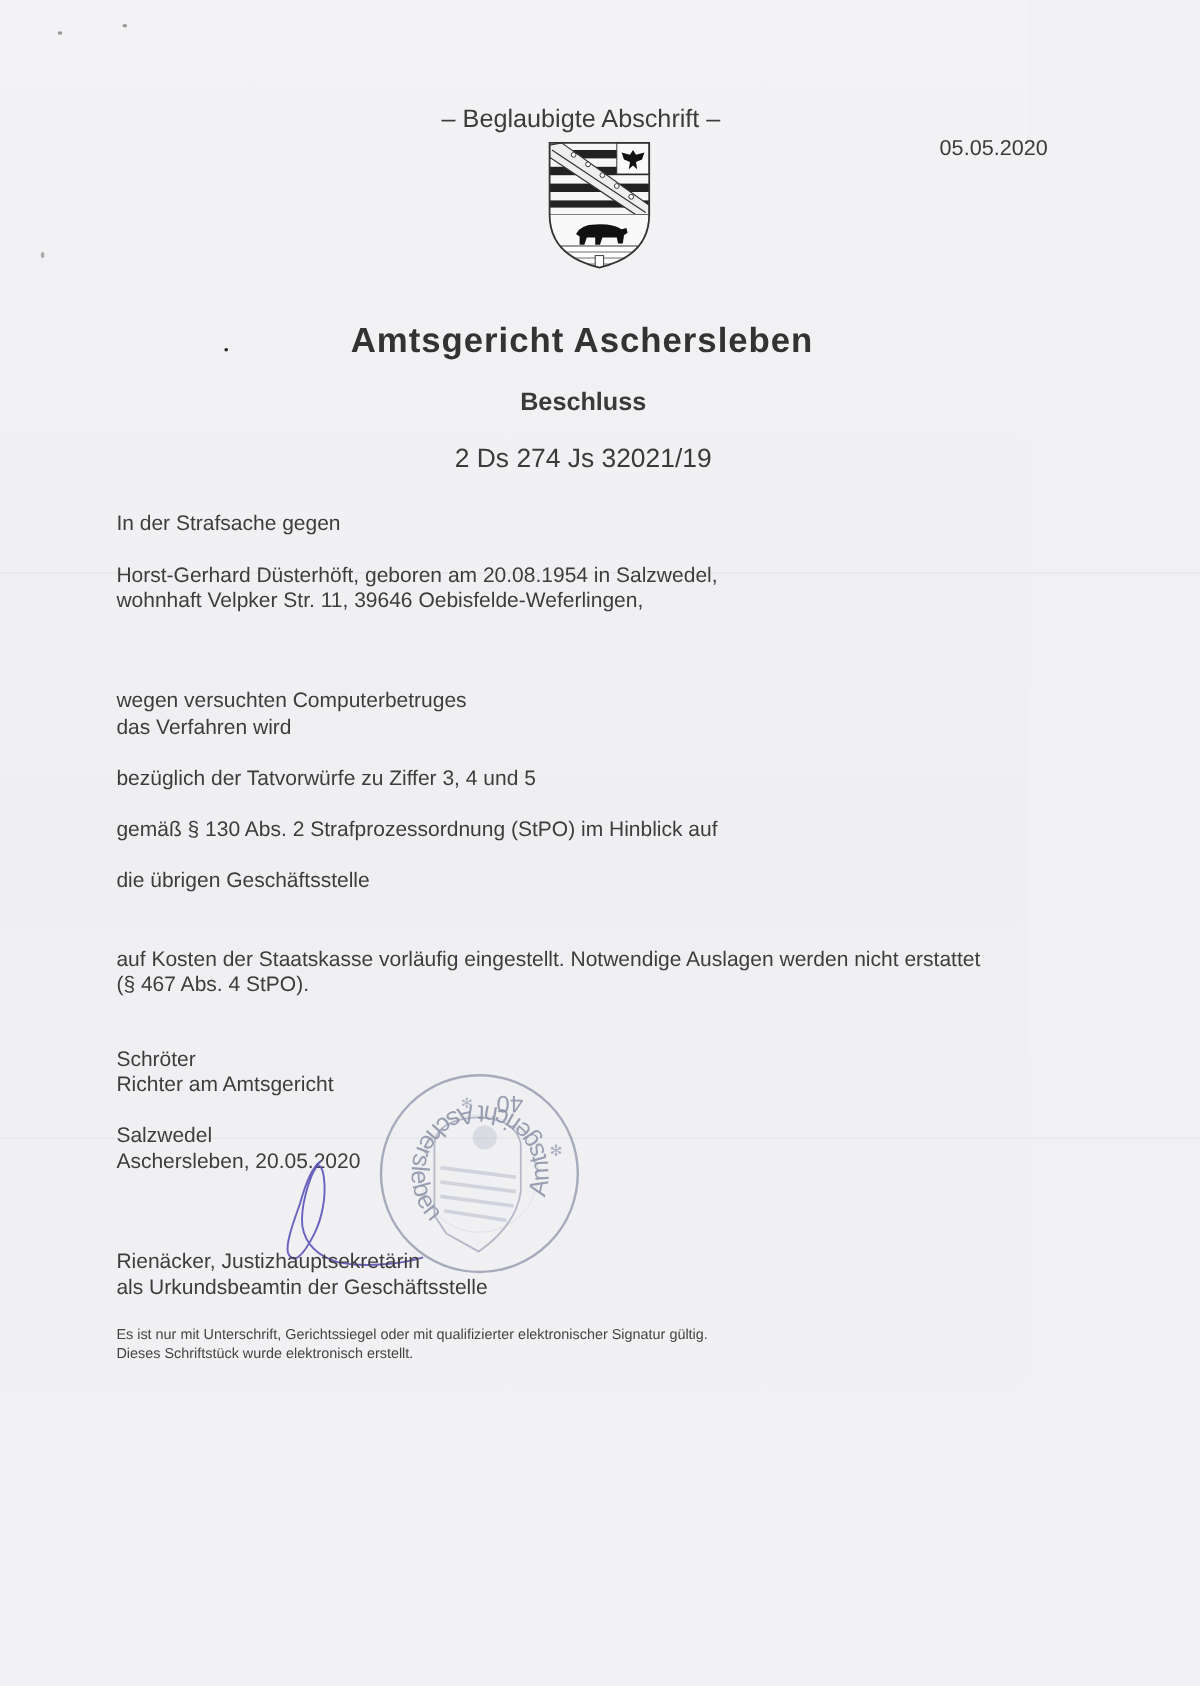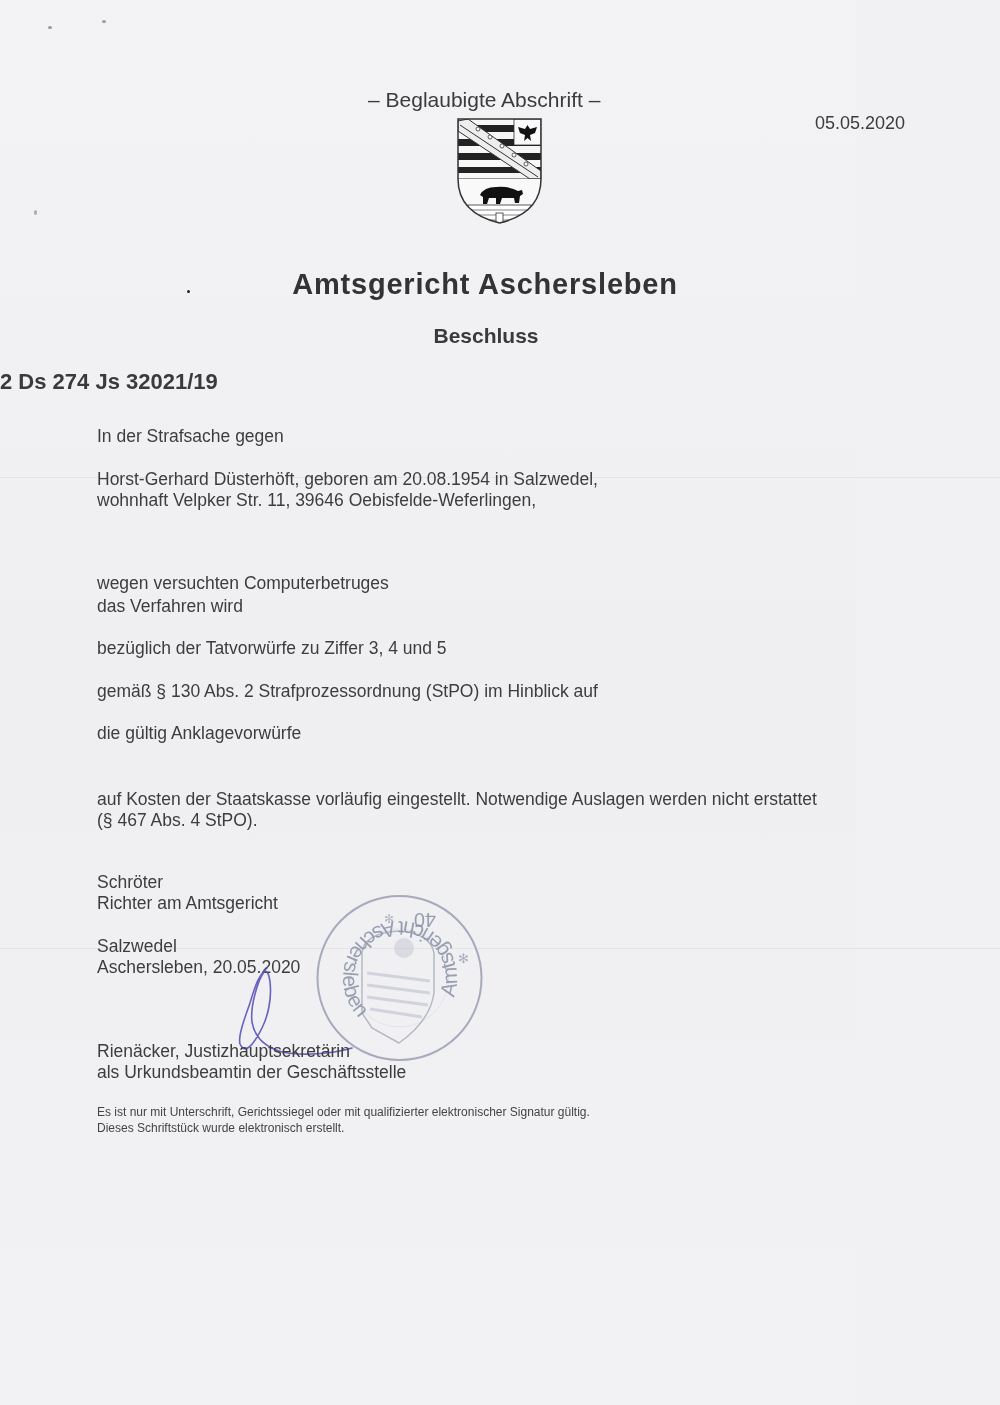--- a/index.html
+++ b/index.html
@@ -26,21 +26,21 @@
       left: 0; width: 1000px; height: 1px;
       background: rgba(150,150,160,0.12);
     }
     .abs { position: absolute; white-space: nowrap; }
     .header-label {
       left: 368px; top: 88px;
       font-size: 21px;
       color: #3b3b3b;
     }
     .date {
-      left: 815px; top: 113px;
+      left: 783px; top: 113px;
       font-size: 18px;
       color: #3b3b3b;
     }
     .crest {
       left: 456px; top: 117px;
       width: 87px; height: 108px;
     }
     .court-name {
       left: 0; width: 970px; top: 268px;
       text-align: center;
@@ -51,22 +51,23 @@
     }
     .doc-type {
       left: 0; width: 972px; top: 324px;
       text-align: center;
       font-size: 21px;
       font-weight: bold;
       color: #3a3a3a;
     }
     .case-no {
       left: 0; width: 972px; top: 369px;
+      text-align: center;
       font-size: 22px;
-      font-weight: bold;
+      font-weight: normal;
       color: #3a3a3a;
     }
     .body-text {
       font-size: 17.5px;
       line-height: 21px;
       color: #3d3d3d;
     }
     .footer-note {
       font-size: 12px;
       line-height: 16px;
@@ -151,21 +152,21 @@
 
   <div class="abs body-text" style="left:97px;top:469px;">
     <div>Horst-Gerhard Düsterhöft, geboren am 20.08.1954 in Salzwedel,</div>
     <div>wohnhaft Velpker Str. 11, 39646 Oebisfelde-Weferlingen,</div>
   </div>
 
   <div class="abs body-text" style="left:97px;top:573px;">wegen versuchten Computerbetruges</div>
   <div class="abs body-text" style="left:97px;top:596px;">das Verfahren wird</div>
   <div class="abs body-text" style="left:97px;top:638px;">bezüglich der Tatvorwürfe zu Ziffer 3, 4 und 5</div>
   <div class="abs body-text" style="left:97px;top:681px;">gemäß § 130 Abs. 2 Strafprozessordnung (StPO) im Hinblick auf</div>
-  <div class="abs body-text" style="left:97px;top:723px;">die gültig Anklagevorwürfe</div>
+  <div class="abs body-text" style="left:97px;top:723px;">die übrigen Geschäftsstelle</div>
   <div class="abs body-text" style="left:97px;top:766px;margin-top:23px;">
     <div>auf Kosten der Staatskasse vorläufig eingestellt. Notwendige Auslagen werden nicht erstattet</div>
     <div>(§ 467 Abs. 4 StPO).</div>
   </div>
 
   <div class="abs body-text" style="left:97px;top:872px;">
     <div>Schröter</div>
     <div>Richter am Amtsgericht</div>
   </div>
 

